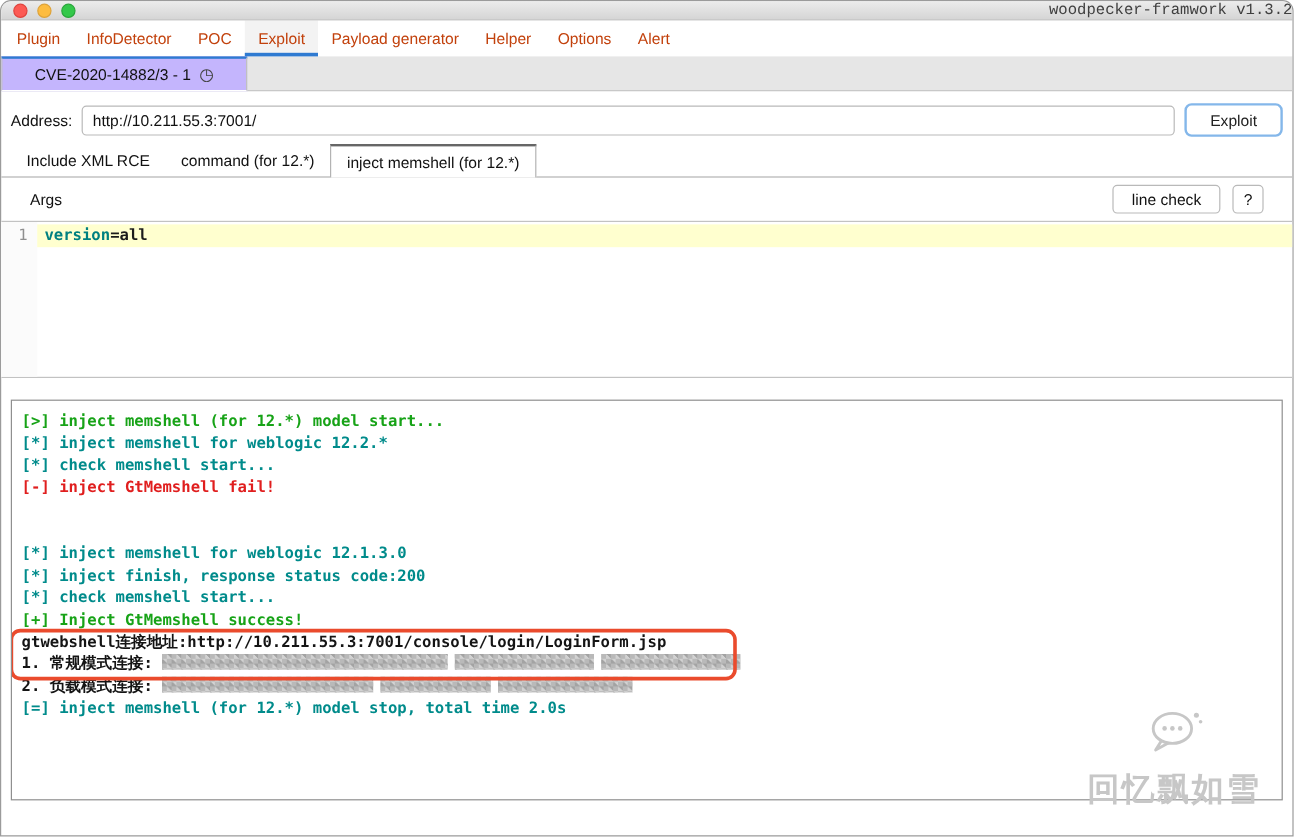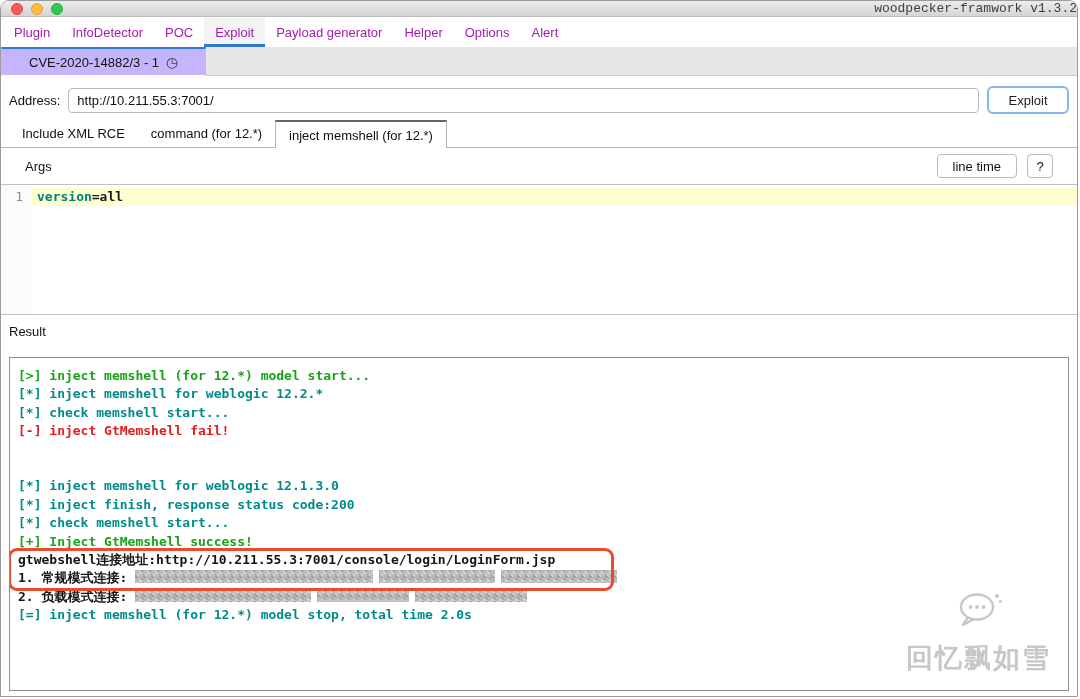--- a/index.html
+++ b/index.html
@@ -12,21 +12,21 @@
               position:relative; display:flex; align-items:center; justify-content:flex-end;font-family:Liberation Mono, monospace; }
   .lights { position:absolute; left:10px; top:0; height:100%; display:flex; align-items:center; gap:8px; }
   .light { width:12px; height:12px; border-radius:50%; }
   .light.r { background:#fc5a54; border:1px solid #e0443e; }
   .light.y { background:#fdbc40; border:1px solid #dea33a; }
   .light.g { background:#34c84a; border:1px solid #2aa73c; }
   .title { font-size:13px; color:#3f3f3f; }
 
   
   .menubar { height:30px; display:flex; align-items:stretch; padding-left:2px; background:#fff; }
-  .menu-item { display:flex; align-items:center; padding:0 11px; font-size:13px; color:#a21caf; cursor:default; }
+  .menu-item { display:flex; align-items:center; padding:0 11px; font-size:13px; color:#c2410c; cursor:default; }
   .menu-item.active { border-bottom:3px solid #2f7ad1; background:#f3f3f3; padding-top:3px; }
 
   
   .tabbar { height:29px; background:#e6e6e6; display:flex; border-bottom:1px solid #c8c8c8; }
   .tab { display:flex; align-items:center; gap:7px; padding:0 27px; background:#c4b5fd; font-size:13px; color:#111;
          border-top:2px solid #2f7ad1; border-left:1px solid #c0c0c0; border-right:1px solid #c0c0c0;
          margin-bottom:-1px; border-bottom:1px solid #fff; }
   .tab-clock { font-size:14px; color:#444; }
 
   
@@ -125,34 +125,33 @@
 
   <div class="subtabs">
       <div class="subtab">Include XML RCE</div>
       <div class="subtab">command (for 12.*)</div>
       <div class="subtab active">inject memshell (for 12.*)</div>
     </div>
 
   <div class="args-row">
     <span class="args-label">Args</span>
     <span class="spacer"></span>
-    <button class="btn-small">line time</button>
+    <button class="btn-small">line check</button>
     <button class="btn-small btn-help">?</button>
   </div>
 
   <div class="editor">
     <div class="gutter">
       <span>1</span>
     </div>
     <div class="code">
       <div class="code-line current"><span class="kw">version</span><span class="code-rest">=all</span></div>
     </div>
   </div>
 
-  <div class="result-label">Result</div>
 
   <div class="result-box">
     <div class="annotation"></div>
   <div class="rline c-green"><span>[&gt;] inject memshell (for 12.*) model start...</span></div>
       <div class="rline c-teal"><span>[*] inject memshell for weblogic 12.2.*</span></div>
       <div class="rline c-teal"><span>[*] check memshell start...</span></div>
       <div class="rline c-red"><span>[-] inject GtMemshell fail!</span></div>
       <div class="rline c-black"><span> </span></div>
       <div class="rline c-black"><span> </span></div>
       <div class="rline c-teal"><span>[*] inject memshell for weblogic 12.1.3.0</span></div>

